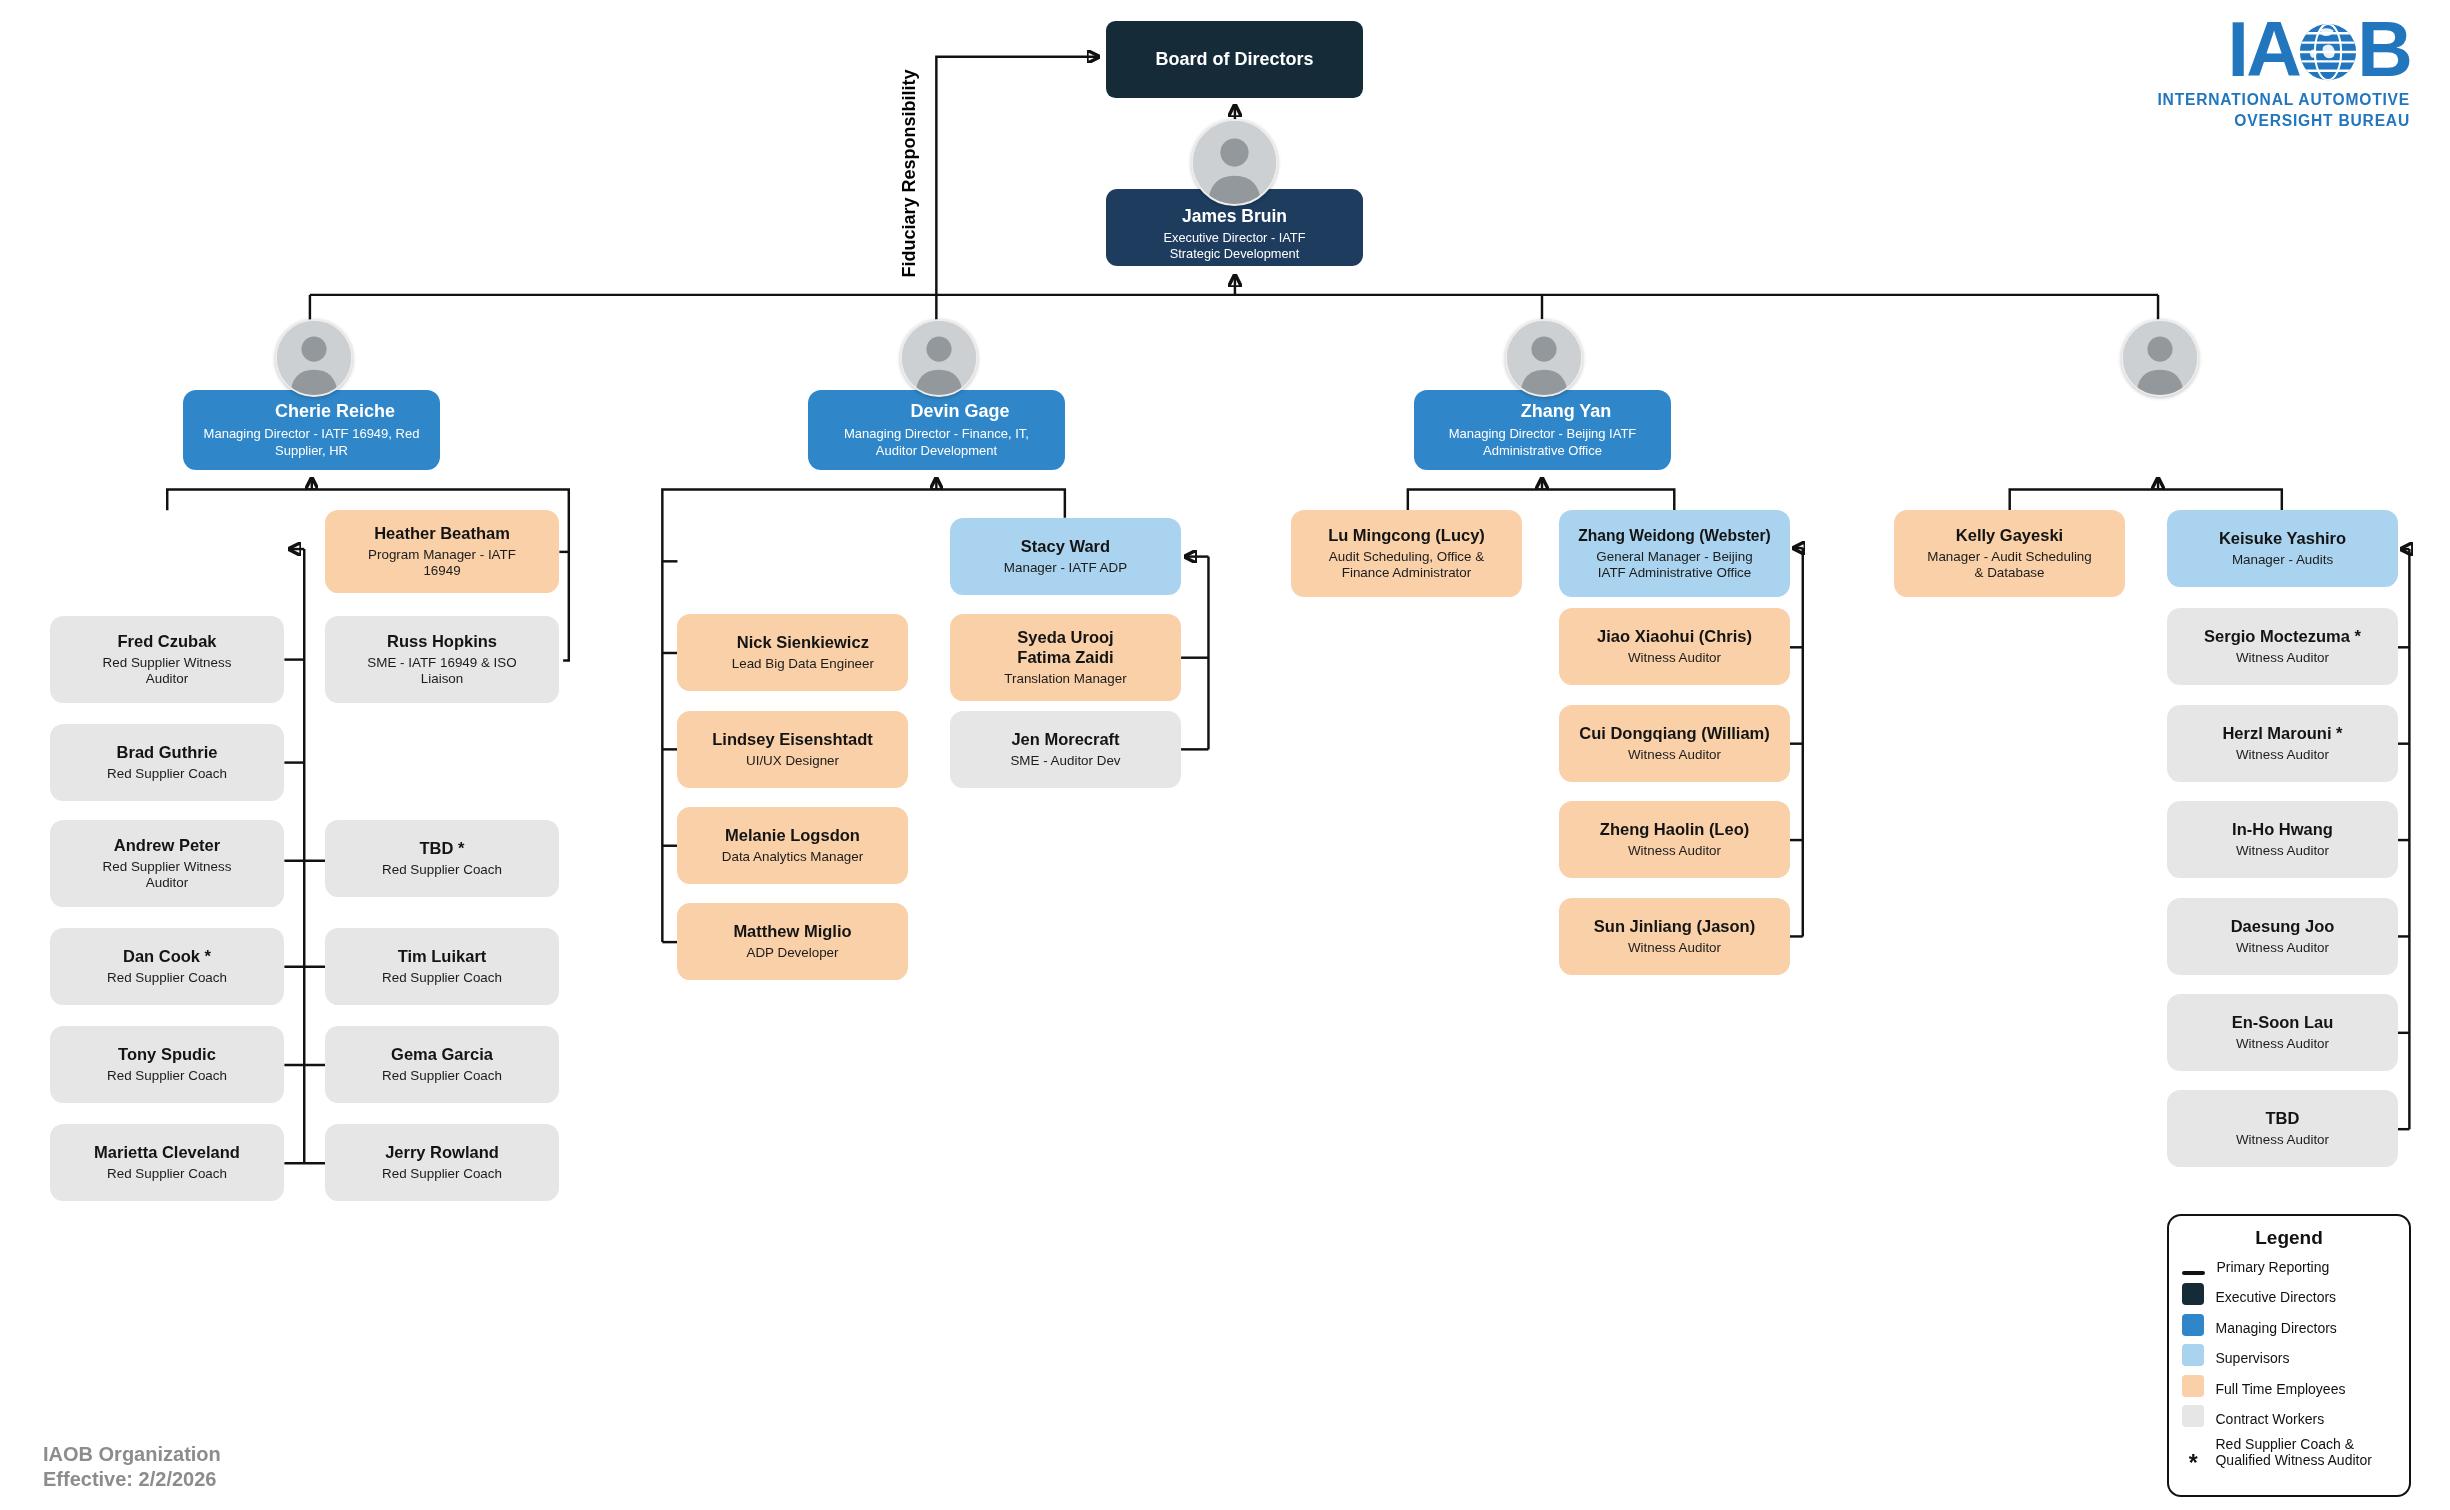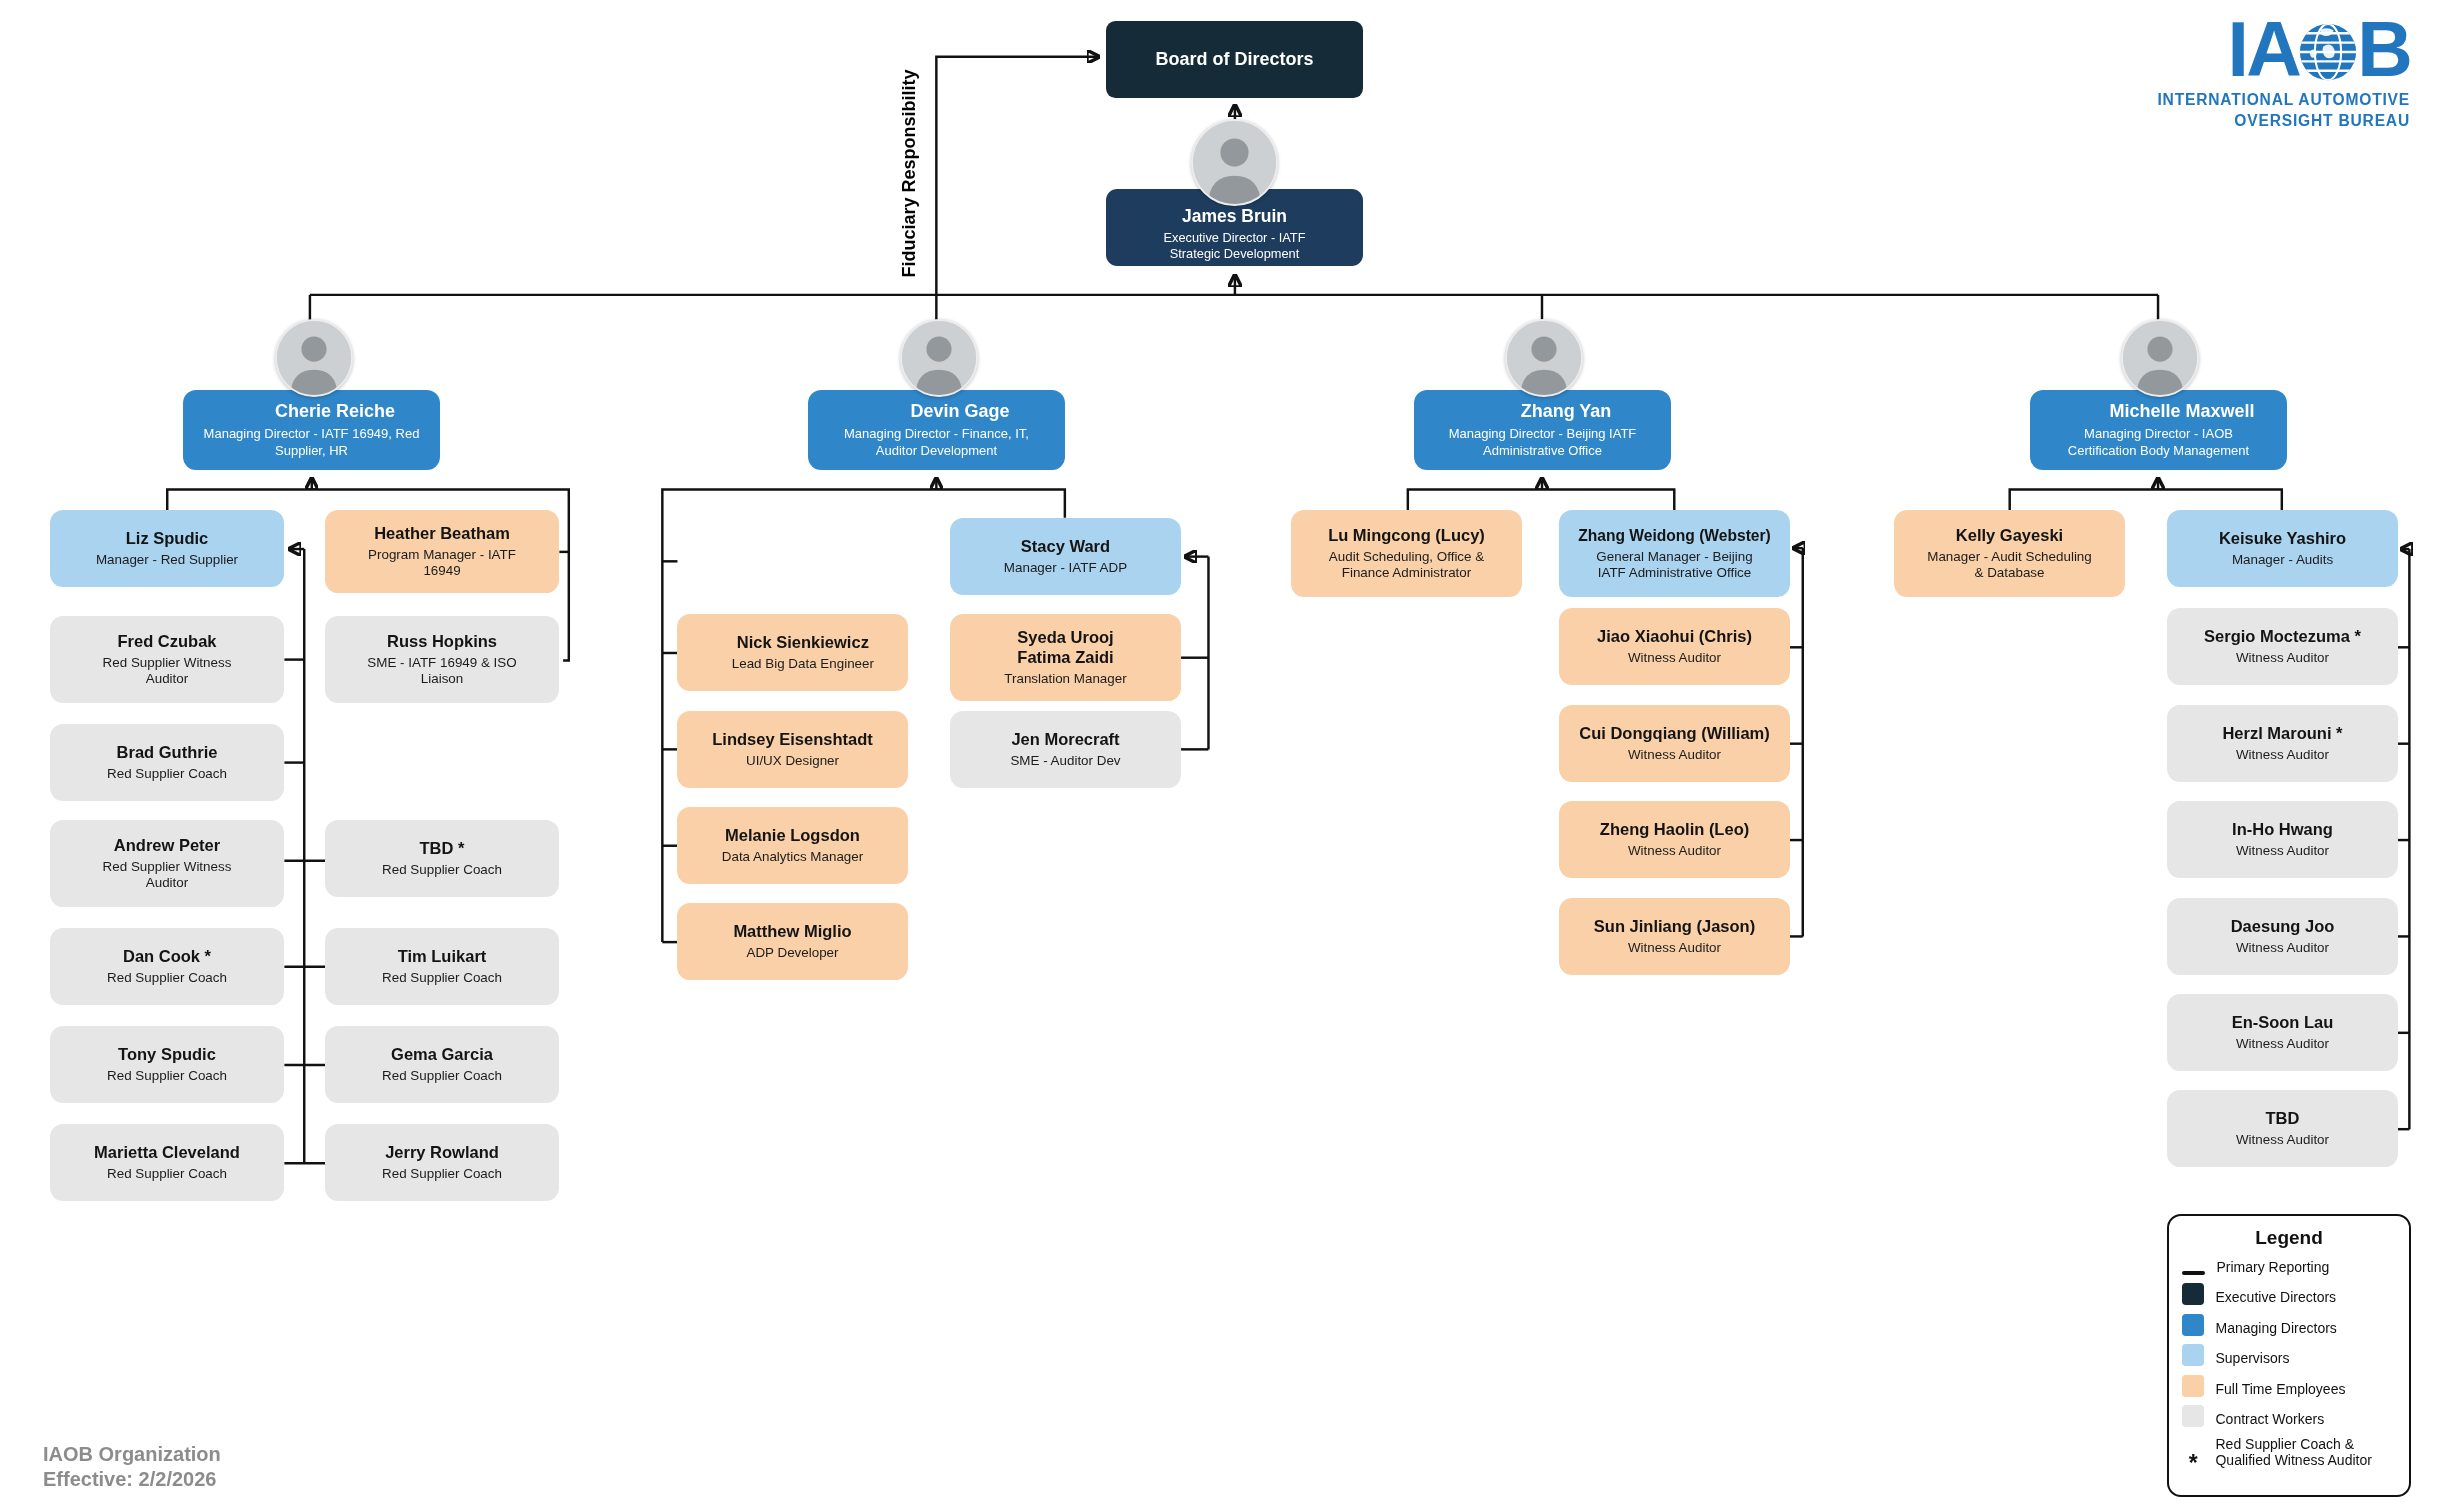--- a/index.html
+++ b/index.html
@@ -207,29 +207,21 @@
     <div class="ptitle">Managing Director - Beijing IATF Administrative Office</div>
   </div>
 
   <div class="avatar" style="left:2121px;top:319px;width:74px;height:74px;">
     <svg viewBox="0 0 100 100">
         <rect width="100" height="100" fill="#cdd0d2"></rect>
         <circle cx="50" cy="38" r="17" fill="#93989c"></circle>
         <path d="M18 100 q2 -34 32 -34 q30 0 32 34 z" fill="#93989c"></path>
       </svg>
   </div>
-  <div class="dir-card" style="left:2030px;top:390px;width:257px;height:80px;">
-    <div class="pname">Michelle Maxwell</div>
-    <div class="ptitle">Managing Director - IAOB Certification Body Management</div>
-  </div>
-
-  <div class="card c-lblue" style="left:50px;top:510px;width:234px;height:77px;">
-    <div class="pname">Liz Spudic</div>
-    <div class="ptitle">Manager - Red Supplier</div>
-  </div>
+
   <div class="card c-peach" style="left:325px;top:510px;width:234px;height:83px;">
     <div class="pname">Heather Beatham</div>
     <div class="ptitle" style="max-width:170px;">Program Manager - IATF 16949</div>
   </div>
   <div class="card c-gray" style="left:50px;top:616px;width:234px;height:87px;">
     <div class="pname">Fred Czubak</div>
     <div class="ptitle" style="max-width:161px;">Red Supplier Witness Auditor</div>
   </div>
   <div class="card c-gray" style="left:325px;top:616px;width:234px;height:87px;">
     <div class="pname">Russ Hopkins</div>

